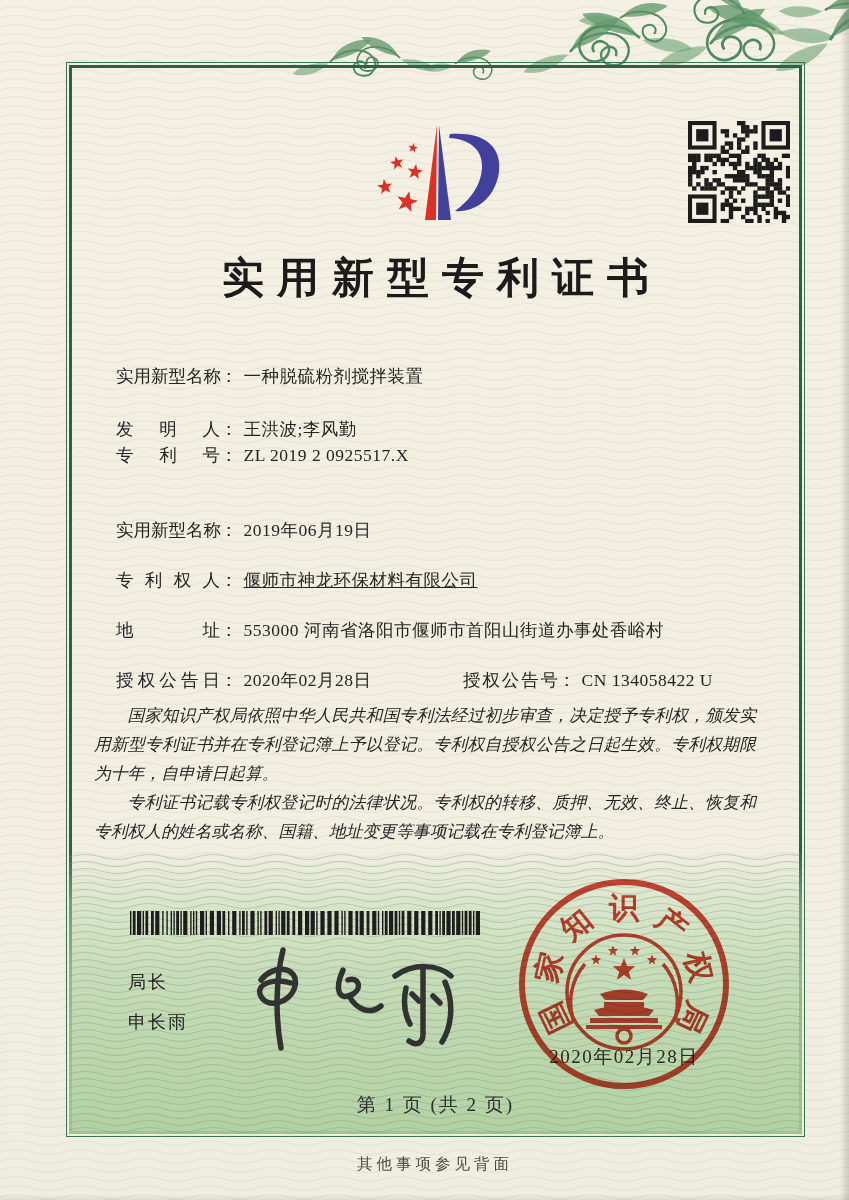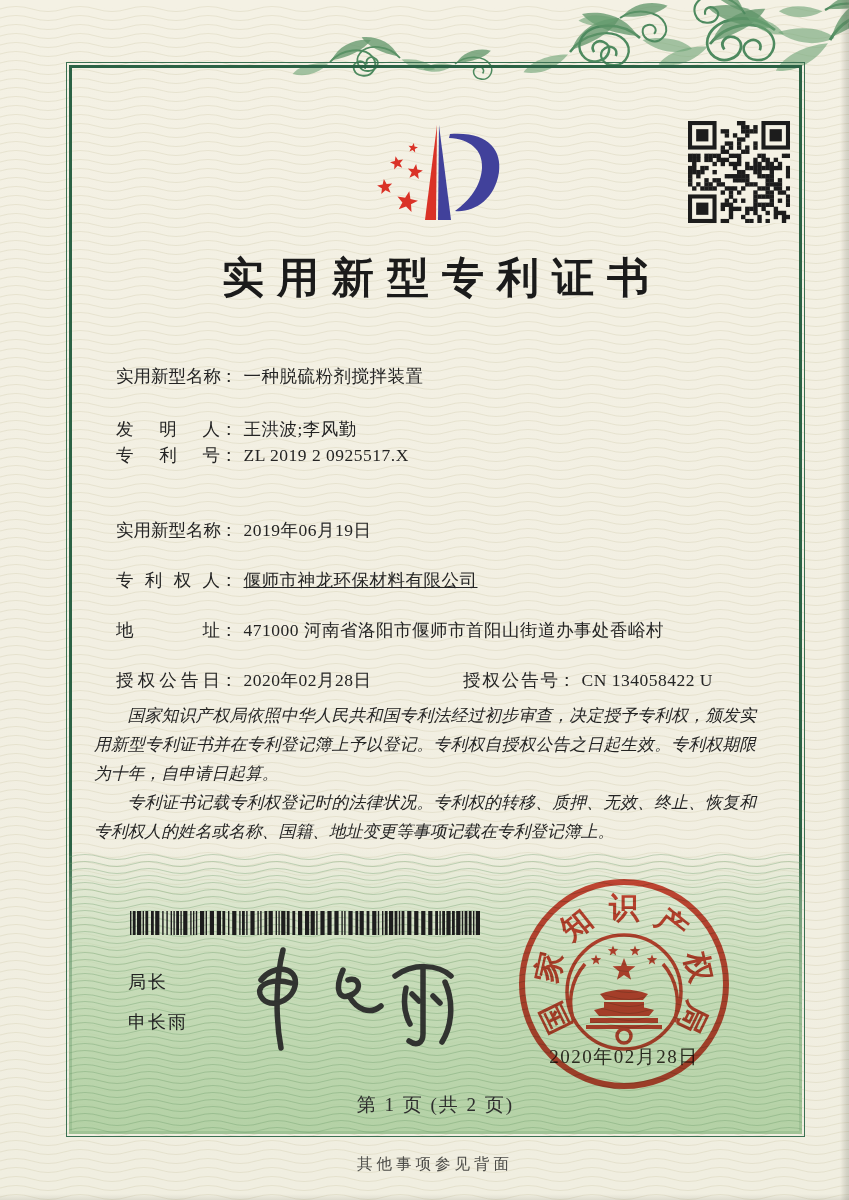--- a/index.html
+++ b/index.html
@@ -536,21 +536,21 @@
   <div class="field-row" style="top:443px;">
     <span class="f-label">专利号</span><span class="f-colon">：</span><span class="f-value">ZL 2019 2 0925517.X</span>
   </div>
   <div class="field-row" style="top:518px;">
     <span class="f-label">实用新型名称</span><span class="f-colon">：</span><span class="f-value">2019年06月19日</span>
   </div>
   <div class="field-row" style="top:568px;text-decoration:underline;">
     <span class="f-label">专利权人</span><span class="f-colon">：</span><span class="f-value">偃师市神龙环保材料有限公司</span>
   </div>
   <div class="field-row" style="top:618px;">
-    <span class="f-label">地址</span><span class="f-colon">：</span><span class="f-value">471000 河南省洛阳市偃师市首阳山街道办事处香峪村</span>
+    <span class="f-label">地址</span><span class="f-colon">：</span><span class="f-value">553000 河南省洛阳市偃师市首阳山街道办事处香峪村</span>
   </div>
   <div class="field-row" style="top:668px;">
     <span class="f-label">授权公告日</span><span class="f-colon">：</span><span class="f-value">2020年02月28日</span>
     <span class="field-pair2">
       <span class="f-label narrow">授权公告号</span><span class="f-colon">：</span><span class="f-value">CN 134058422 U</span>
     </span>
   </div>
 
   <div class="abs paragraphs">
     <p>国家知识产权局依照中华人民共和国专利法经过初步审查，决定授予专利权，颁发实用新型专利证书并在专利登记簿上予以登记。专利权自授权公告之日起生效。专利权期限为十年，自申请日起算。</p>

